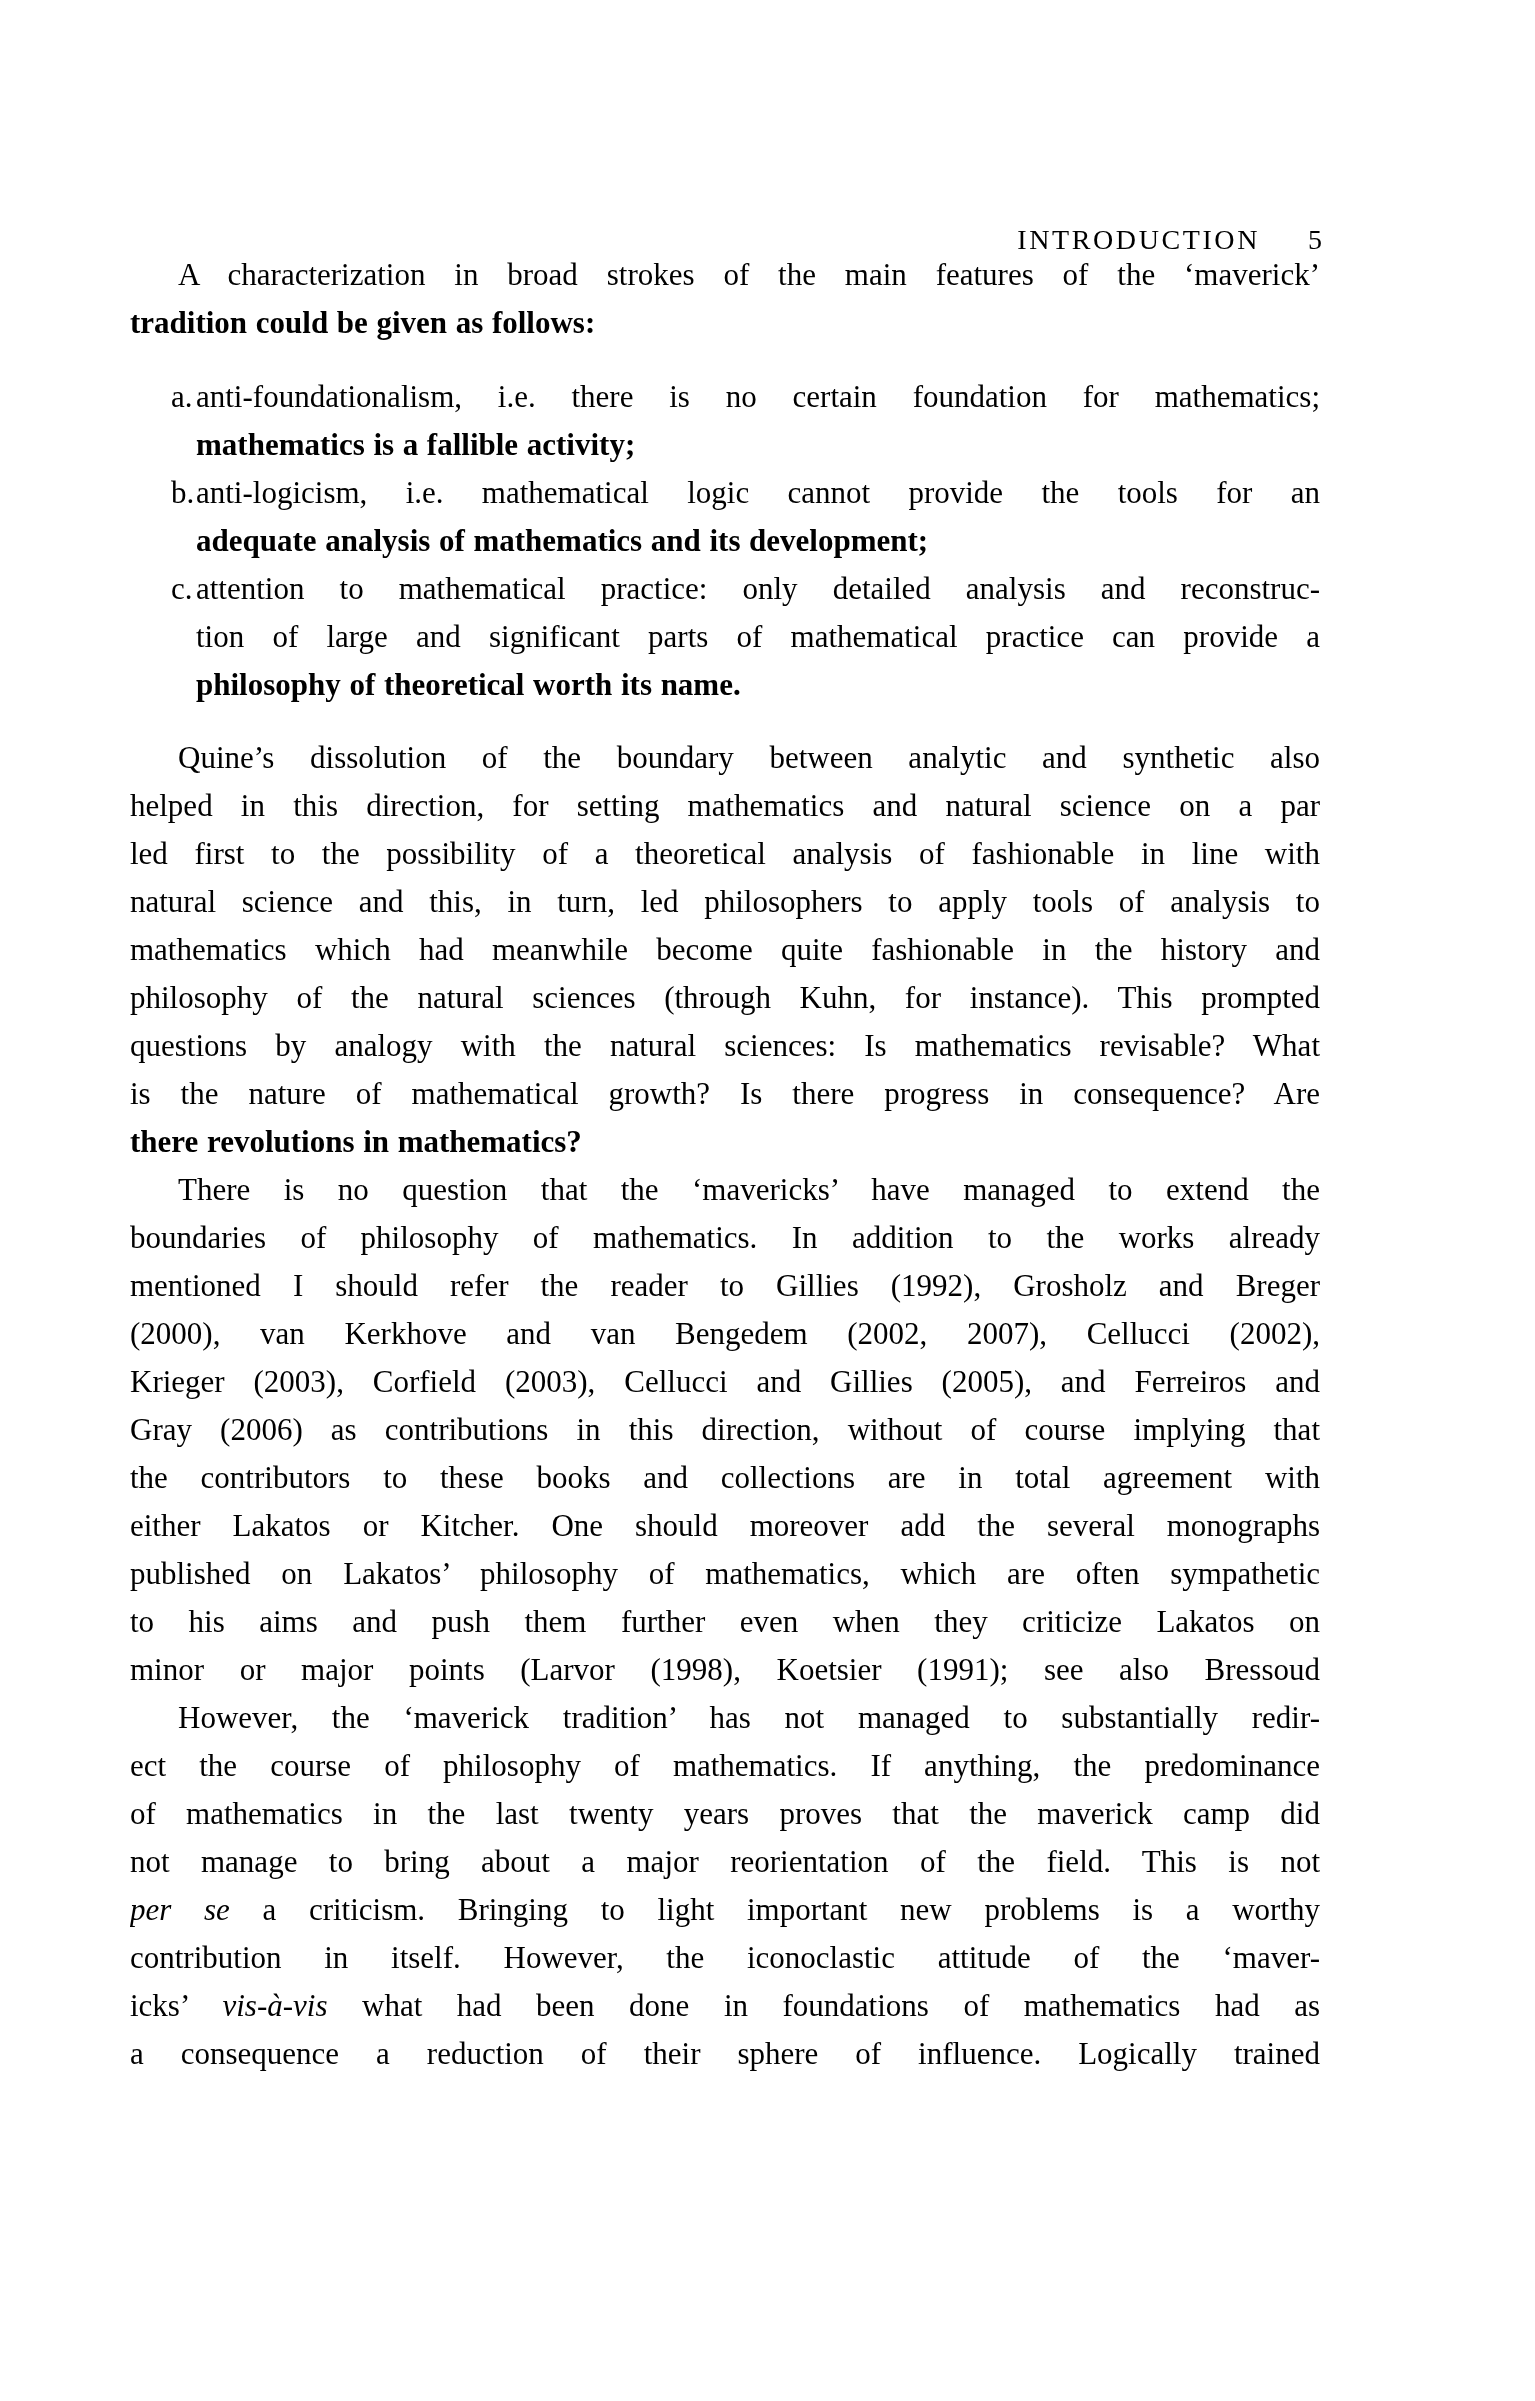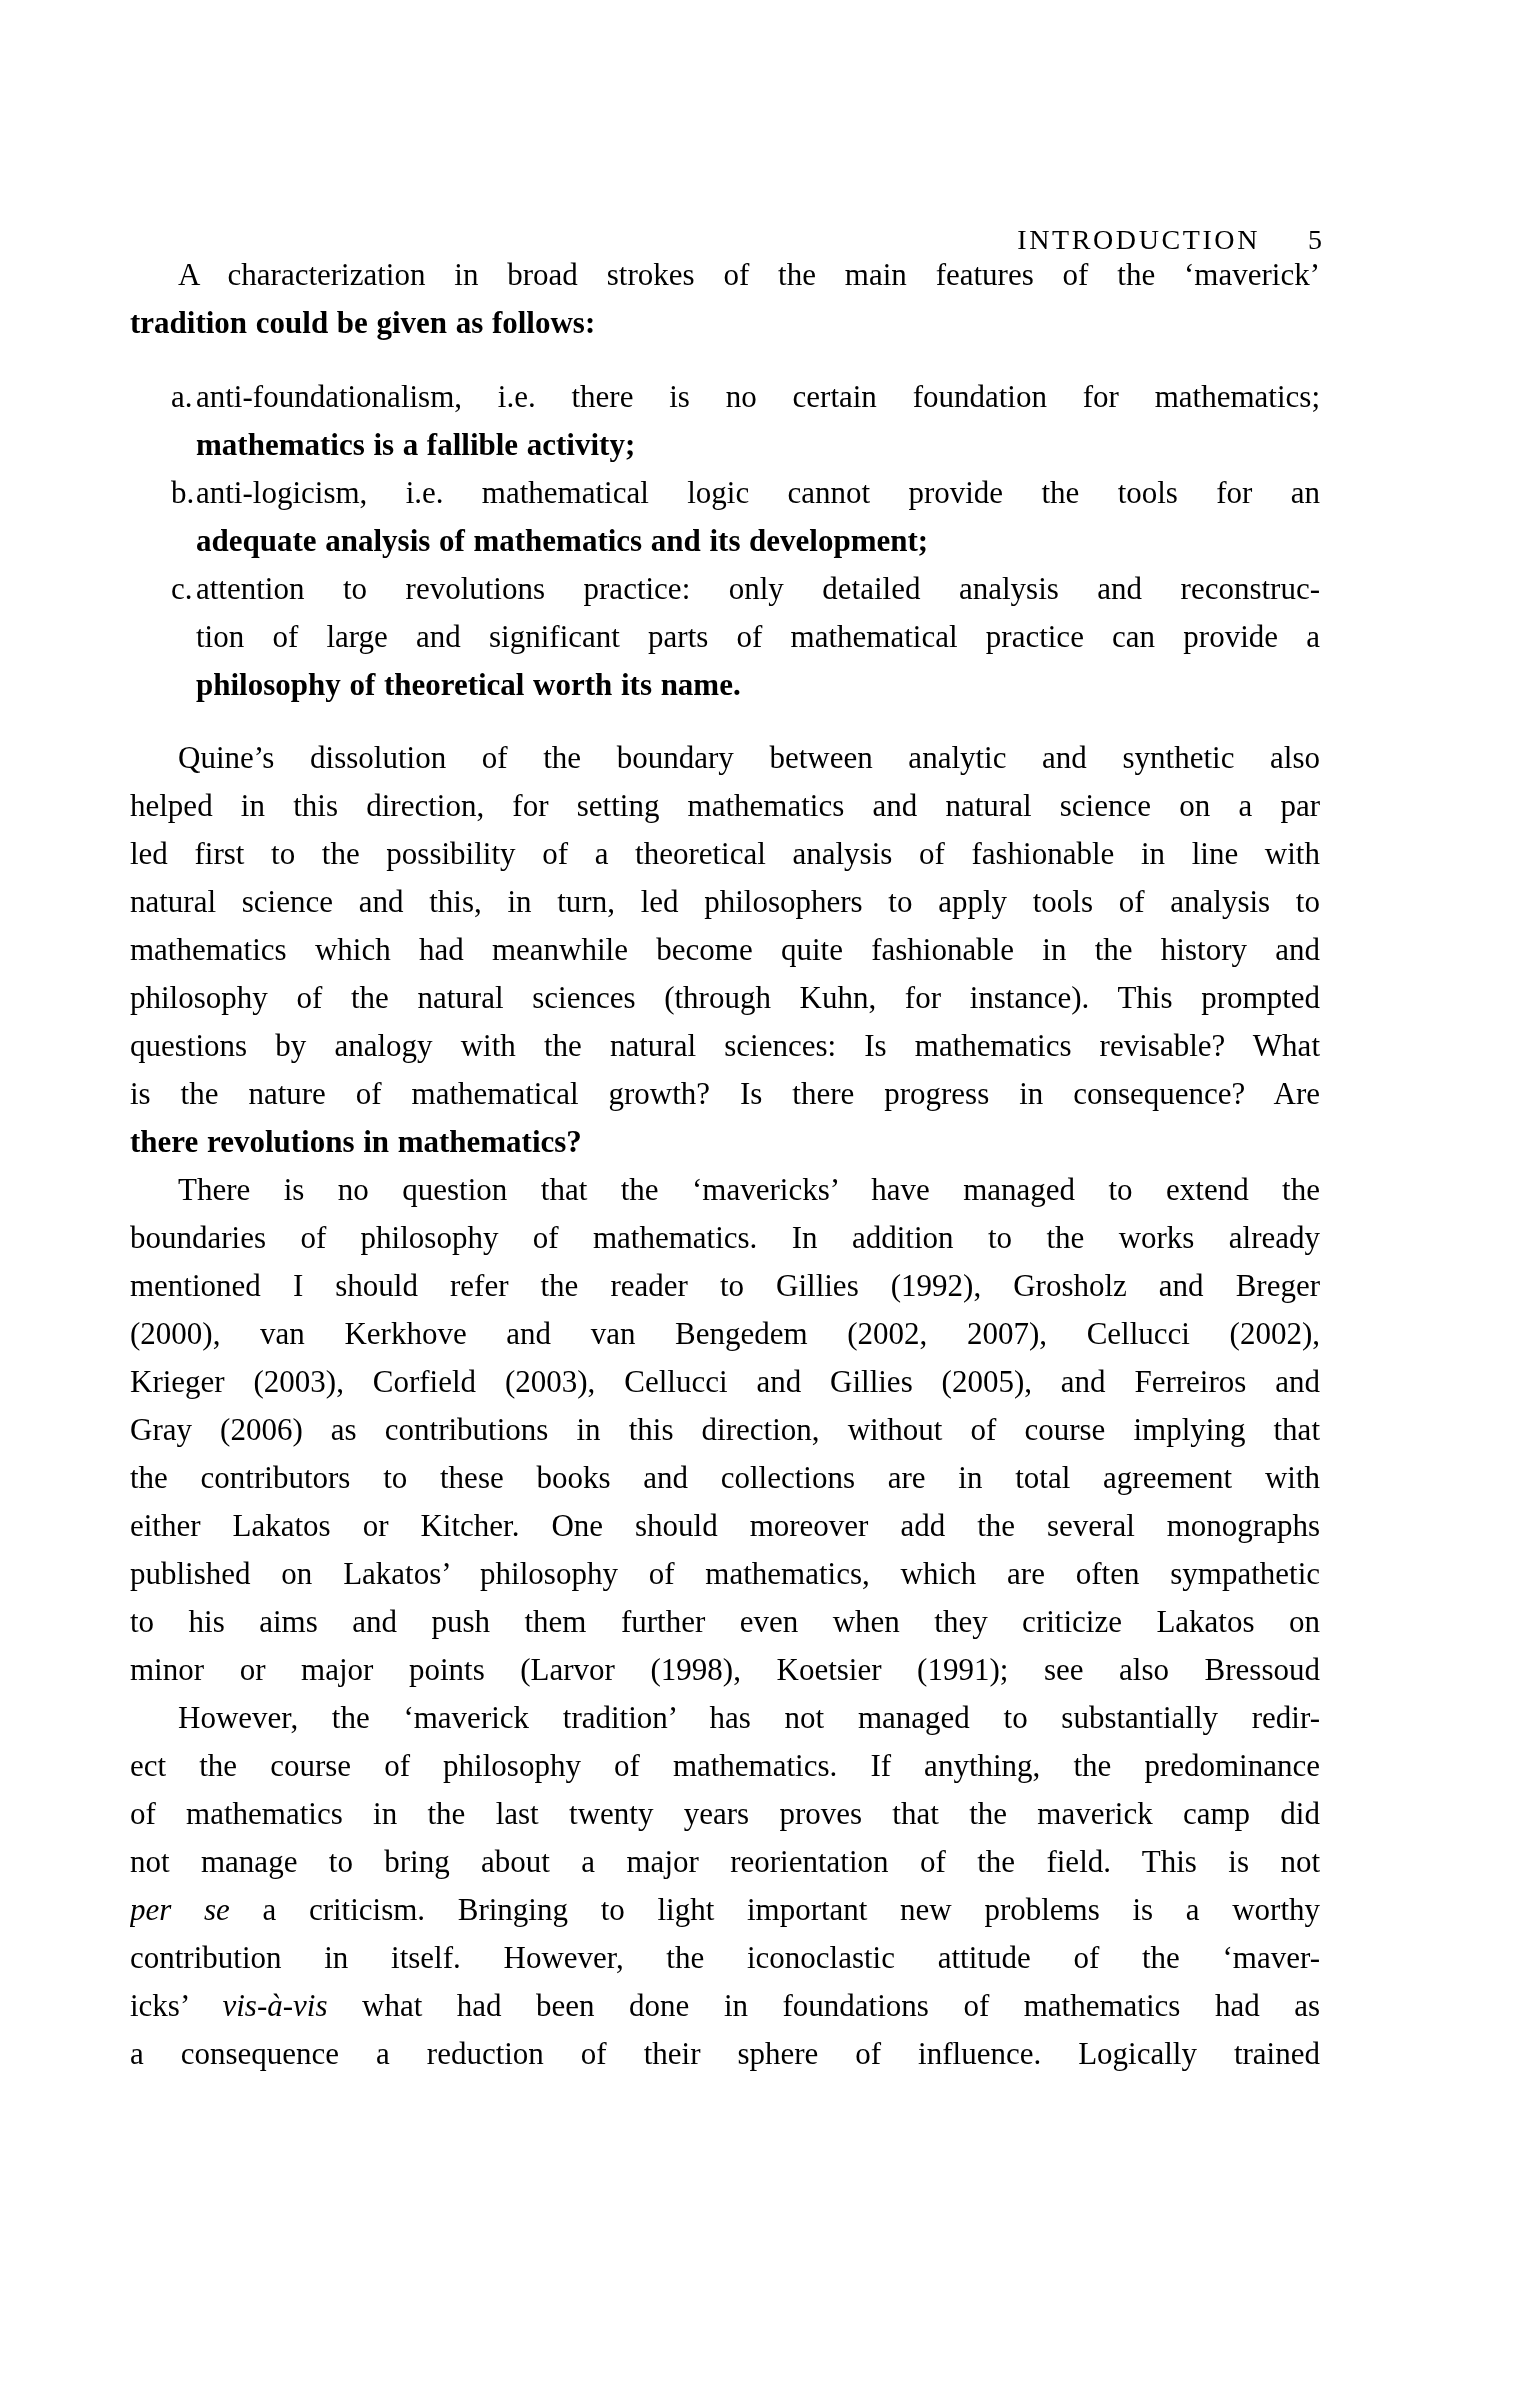--- a/index.html
+++ b/index.html
@@ -95,21 +95,21 @@
           <div class="line">anti-foundationalism, i.e. there is no certain foundation for mathematics;</div>
           <div class="line endline">mathematics is a fallible activity;</div>
         </div>
         <div class="list-item">
           <span class="marker">b.</span>
           <div class="line">anti-logicism, i.e. mathematical logic cannot provide the tools for an</div>
           <div class="line endline">adequate analysis of mathematics and its development;</div>
         </div>
         <div class="list-item">
           <span class="marker">c.</span>
-          <div class="line">attention to revolutions practice: only detailed analysis and reconstruc-</div>
+          <div class="line">attention to mathematical practice: only detailed analysis and reconstruc-</div>
           <div class="line">tion of large and significant parts of mathematical practice can provide a</div>
           <div class="line endline">philosophy of theoretical worth its name.</div>
         </div>
       </div>
       <div class="para">
         <div class="line indent">Quine’s dissolution of the boundary between analytic and synthetic also</div>
         <div class="line">helped in this direction, for setting mathematics and natural science on a par</div>
         <div class="line">led first to the possibility of a theoretical analysis of fashionable in line with</div>
         <div class="line">natural science and this, in turn, led philosophers to apply tools of analysis to</div>
         <div class="line">mathematics which had meanwhile become quite fashionable in the history and</div>

